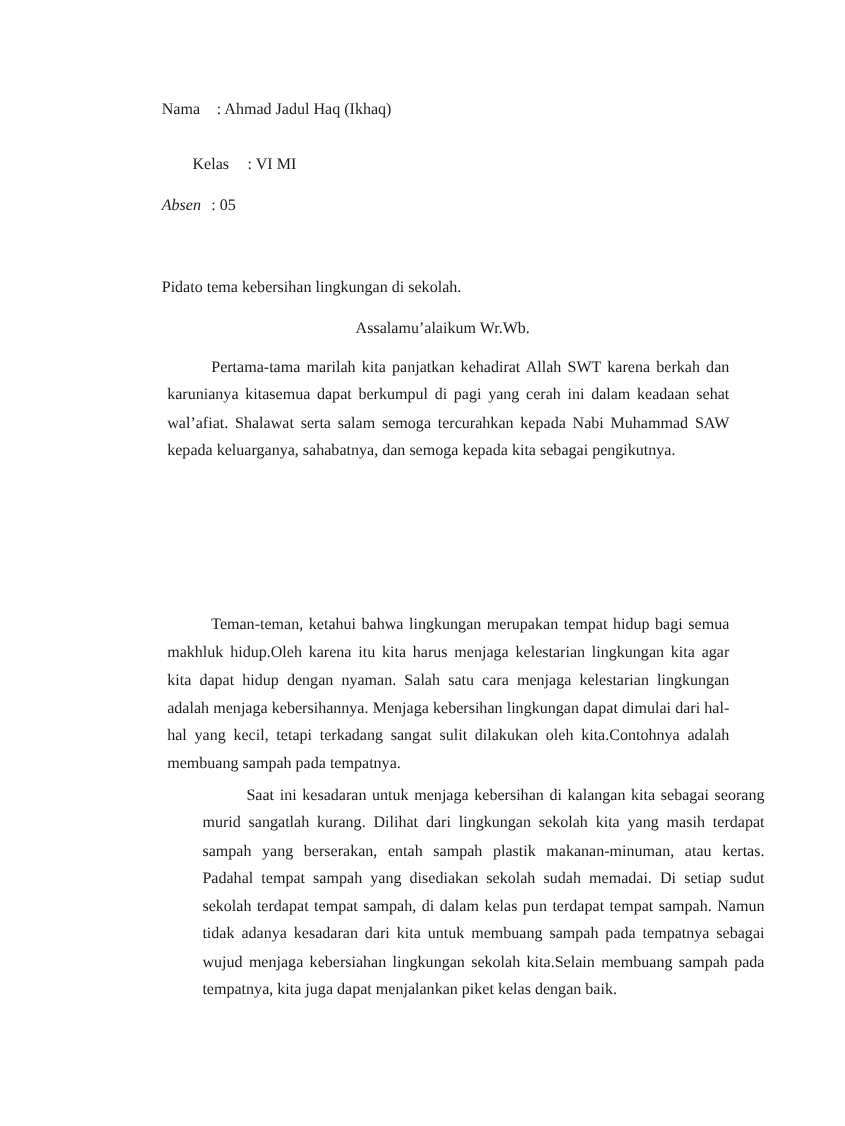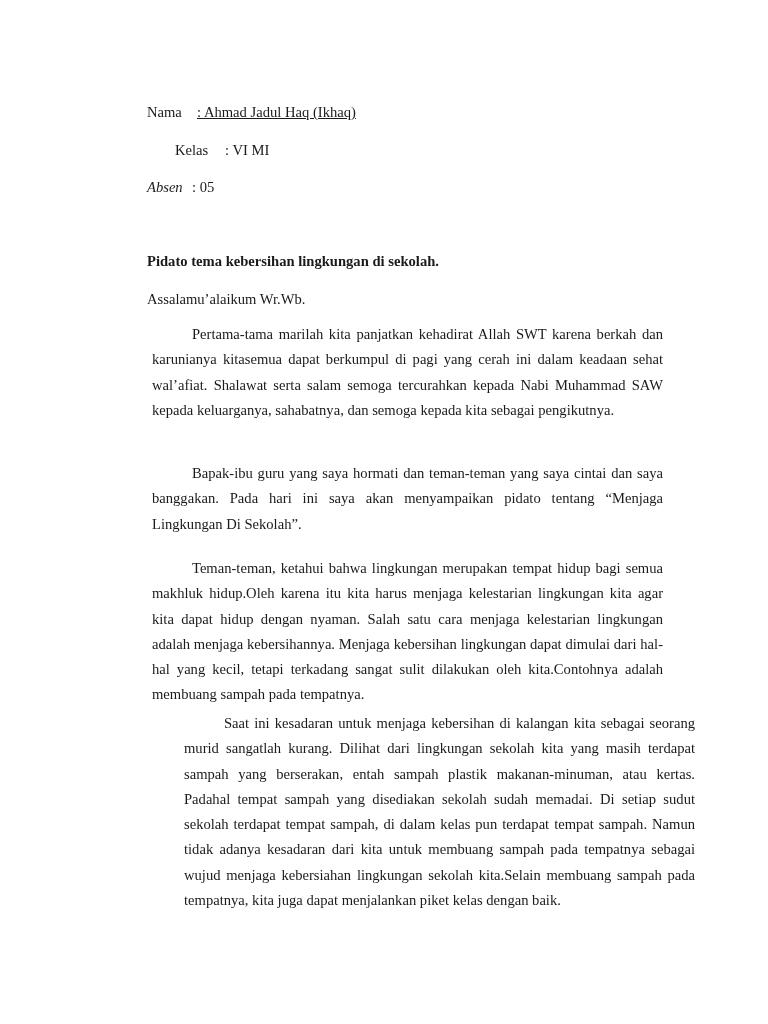--- a/index.html
+++ b/index.html
@@ -6,54 +6,53 @@
   body { width: 768px; height: 1024px; overflow: hidden; position: relative; }
   .page {
     position: absolute; left: 0; top: 0; width: 768px; height: 1024px;
     background: #ffffff; color: #1a1a1a;
     font-family: "Liberation Serif", "DejaVu Serif", serif;
     font-size: 14.6px;
   }
   .field { position: absolute; left: 147px; height: 20px; line-height: 20px; white-space: nowrap; }
   .field .lbl { display: inline-block; }
   .field .sep { display: inline; }
-  .title { position: absolute; left: 147px; top: 251px; line-height: 20px; white-space: nowrap; font-weight: bold; }
-  .salam { position: absolute; left: 147px; width: 511px; top: 289px; line-height: 20px; text-align: left; white-space: nowrap; }
+  .title { position: absolute; left: 147px; top: 251px; line-height: 20px; white-space: nowrap; }
+  .salam { position: absolute; left: 147px; width: 511px; top: 289px; line-height: 20px; text-align: center; white-space: nowrap; }
   .para {
     position: absolute; left: 152px; width: 511px;
     line-height: 25.3px; text-align: justify; text-indent: 40px;
     margin: 0;
   }
   .para.cut { height: 232px; overflow: hidden; margin-left: 32px; }
 </style>
 </head>
 <body>
 
 <div class="page">
 
-  <div class="field" style="top:102px;text-decoration:underline;">
+  <div class="field" style="top:90px;">
     <span class="lbl" style="width:50px;">Nama</span><span class="sep">:</span>
     <span>Ahmad Jadul Haq (Ikhaq)</span>
   </div>
 
   <div class="field" style="top:140px;margin-left:28px;">
     <span class="lbl" style="width:50px;">Kelas</span><span class="sep">:</span>
     <span>VI MI</span>
   </div>
 
   <div class="field" style="top:177px;">
     <span class="lbl" style="width:45px;font-style:italic;">Absen</span><span class="sep">:</span>
     <span>05</span>
   </div>
 
   <div class="title">Pidato tema kebersihan lingkungan di sekolah.</div>
 
   <div class="salam">Assalamu’alaikum Wr.Wb.</div>
 
   <p class="para" style="top:322px;">Pertama-tama marilah kita panjatkan kehadirat Allah SWT karena berkah dan karunianya kitasemua dapat berkumpul di pagi yang cerah ini dalam keadaan sehat wal’afiat. Shalawat serta salam semoga tercurahkan kepada Nabi Muhammad SAW kepada keluarganya, sahabatnya, dan semoga kepada kita sebagai pengikutnya.</p>
 
-  <p class="para" style="top:461px;">Bapak-ibu guru yang saya hormati dan teman-teman yang saya cintai dan saya banggakan. Pada hari ini saya akan menyampaikan pidato tentang “Menjaga Lingkungan Di Sekolah”.</p>
 
   <p class="para" style="top:556px;">Teman-teman, ketahui bahwa lingkungan merupakan tempat hidup bagi semua makhluk hidup.Oleh karena itu kita harus menjaga kelestarian lingkungan kita agar kita dapat hidup dengan nyaman. Salah satu cara menjaga kelestarian lingkungan adalah menjaga kebersihannya. Menjaga kebersihan lingkungan dapat dimulai dari hal-hal yang kecil, tetapi terkadang sangat sulit dilakukan oleh kita.Contohnya adalah membuang sampah pada tempatnya.</p>
 
   <p class="para cut" style="top:711px;">Saat ini kesadaran untuk menjaga kebersihan di kalangan kita sebagai seorang murid sangatlah kurang. Dilihat dari lingkungan sekolah kita yang masih terdapat sampah yang berserakan, entah sampah plastik makanan-minuman, atau kertas. Padahal tempat sampah yang disediakan sekolah sudah memadai. Di setiap sudut sekolah terdapat tempat sampah, di dalam kelas pun terdapat tempat sampah. Namun tidak adanya kesadaran dari kita untuk membuang sampah pada tempatnya sebagai wujud menjaga kebersiahan lingkungan sekolah kita.Selain membuang sampah pada tempatnya, kita juga dapat menjalankan piket kelas dengan baik.</p>
 
 </div>
 
 </body></html>

